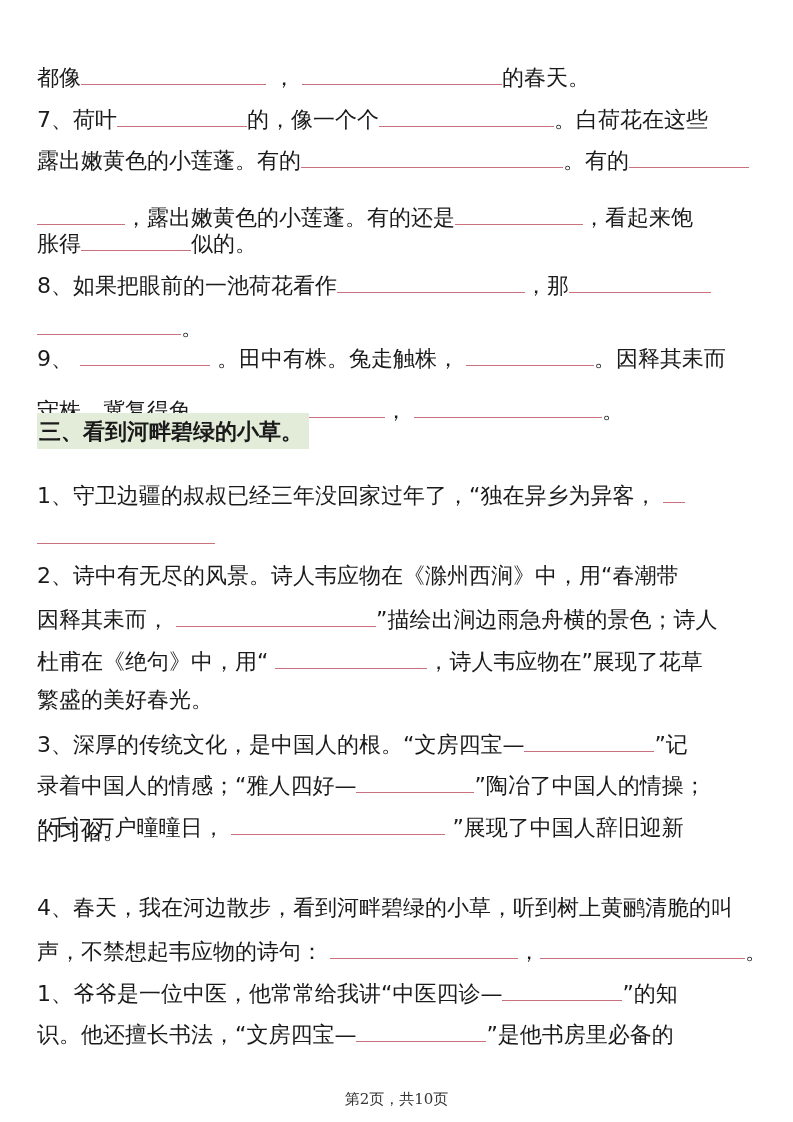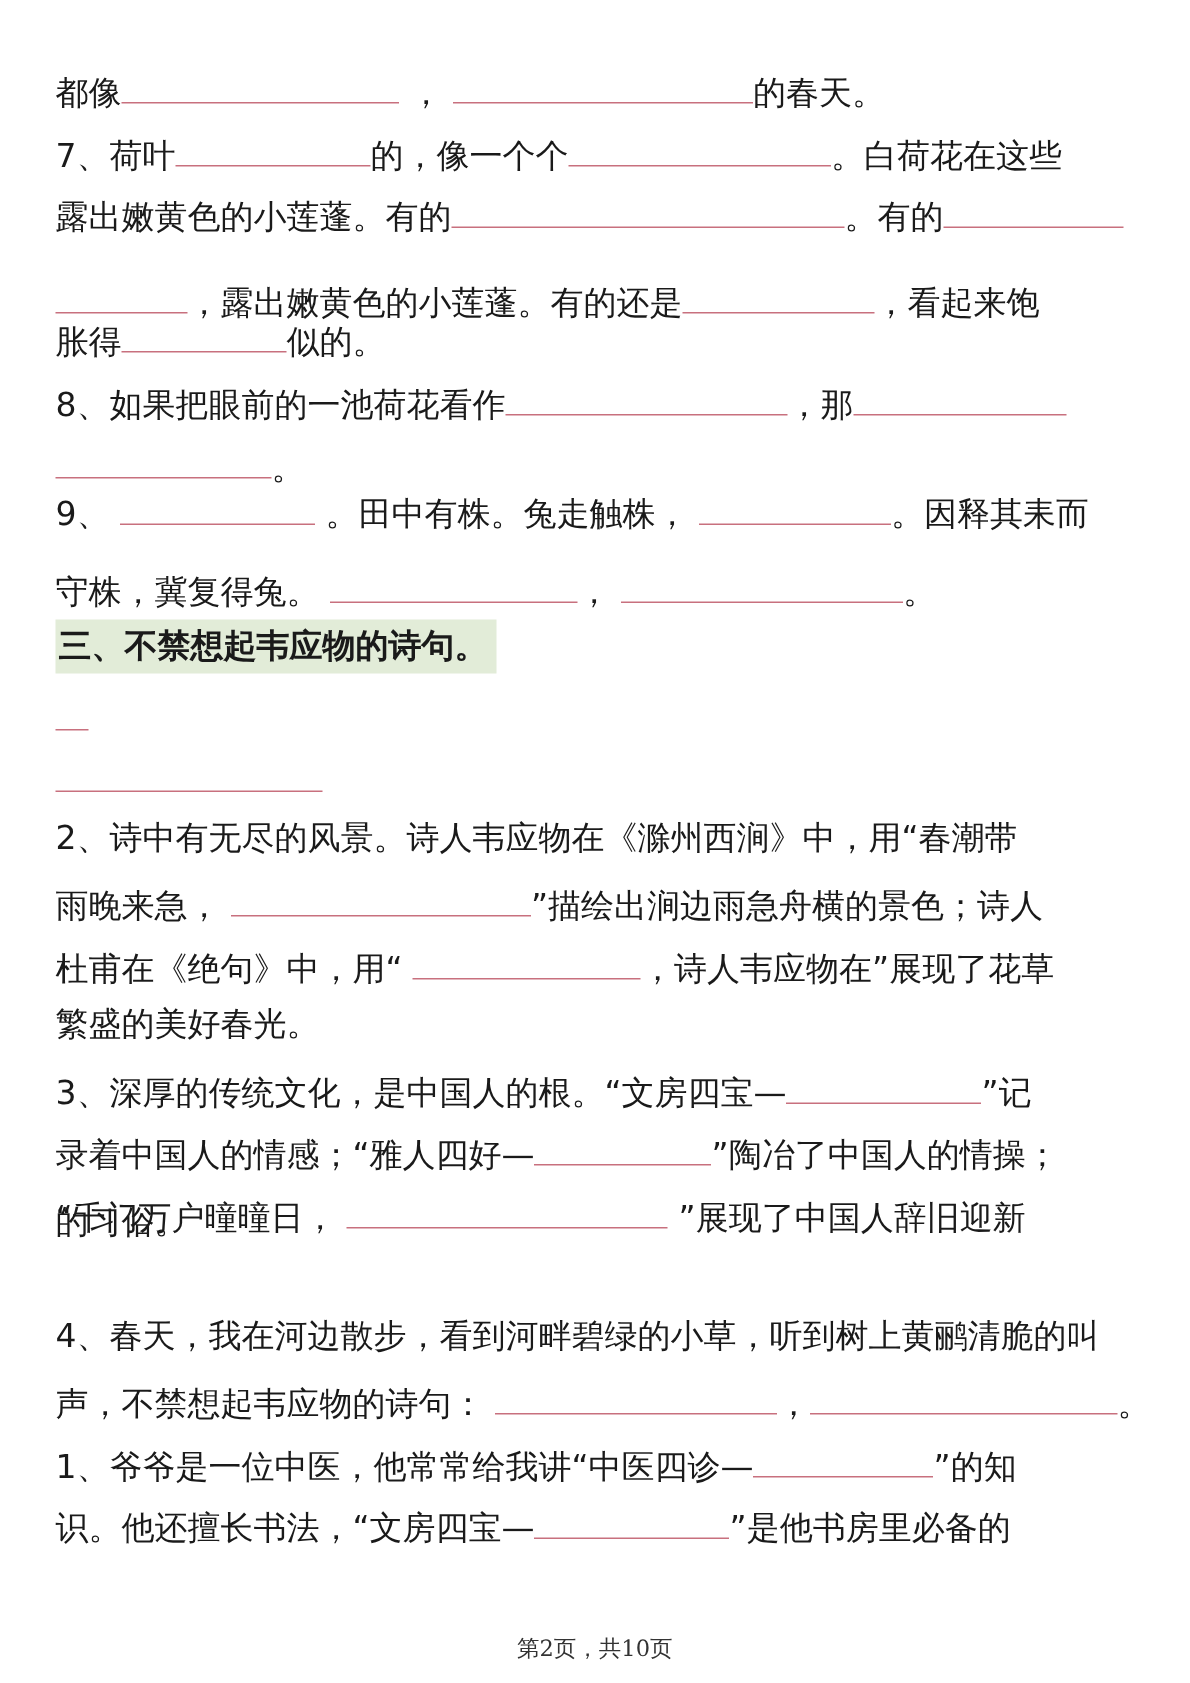--- a/index.html
+++ b/index.html
@@ -1,19 +1,19 @@
 <!DOCTYPE html>
 <html><head>
 <meta charset="utf-8">
 <style>
   html, body { margin: 0; padding: 0; background: #ffffff; }
   body { width: 793px; height: 1122px; position: relative; overflow: hidden;
          font-family: "DejaVu Sans", "Liberation Sans", sans-serif; color: #1a1a1a; }
   .page { position: absolute; left: 37px; top: 0; width: 720px; }
-  .line { position: absolute; left: 0; font-size: 22px; white-space: nowrap; height: 30px; line-height: 30px; }
+  .line { position: absolute; left: 0; font-size: 22px; white-space: nowrap; height: 30px; line-height: 30px; margin-top: 16px; }
   .blank { display: inline-block; border-bottom: 1.5px solid #c8707e; height: 24px; vertical-align: baseline; }
   .section-head { position: absolute; left: 0; top: 413px; background: #e2ecd8; padding: 2px 6px 2px 2px;
                   font-family: "DejaVu Serif", "Liberation Serif", serif; font-weight: bold; font-size: 22px; line-height: 32px; }
   .footer { position: absolute; left: 0; width: 793px; top: 1090px; text-align: center;
             font-family: "DejaVu Serif", "Liberation Serif", serif; font-size: 15px; color: #333; }
 </style>
 </head>
 <body>
 
 <div class="page">
@@ -48,34 +48,34 @@
   </div>
 
   <div class="line" style="top:325px">
     <span>9、</span> <span class="blank" style="width:130px"></span> <span>。田中有株。兔走触株，</span> <span class="blank" style="width:128px"></span><span>。因释其耒而</span>
   </div>
 
   <div class="line" style="top:377px">
     <span>守株，冀复得兔。</span> <span class="blank" style="width:165px"></span><span>，</span> <span class="blank" style="width:188px"></span><span>。</span>
   </div>
 
-  <div class="section-head">三、不禁想起韦应物的诗句。</div>
+  <div class="section-head">三、看到河畔碧绿的小草。</div>
 
   <div class="line" style="top:462px">
-     <span class="blank" style="width:22px"></span>
+    <span>1、守卫边疆的叔叔已经三年没回家过年了，“独在异乡为异客，</span> <span class="blank" style="width:22px"></span>
   </div>
   <div class="line" style="top:503px">
     <span class="blank" style="width:178px"></span>
   </div>
 
   <div class="line" style="top:545px">
     <span>2、诗中有无尽的风景。诗人韦应物在《滁州西涧》中，用“春潮带</span>
   </div>
   <div class="line" style="top:586px">
-    <span>雨晚来急，</span> <span class="blank" style="width:200px"></span><span>”描绘出涧边雨急舟横的景色；诗人</span>
+    <span>因释其耒而，</span> <span class="blank" style="width:200px"></span><span>”描绘出涧边雨急舟横的景色；诗人</span>
   </div>
   <div class="line" style="top:628px">
     <span>杜甫在《绝句》中，用“</span> <span class="blank" style="width:152px"></span><span>，诗人韦应物在”展现了花草</span>
   </div>
   <div class="line" style="top:669px">
     <span>繁盛的美好春光。</span>
   </div>
 
   <div class="line" style="top:711px">
     <span>3、深厚的传统文化，是中国人的根。“文房四宝—</span><span class="blank" style="width:130px"></span><span>”记</span>

